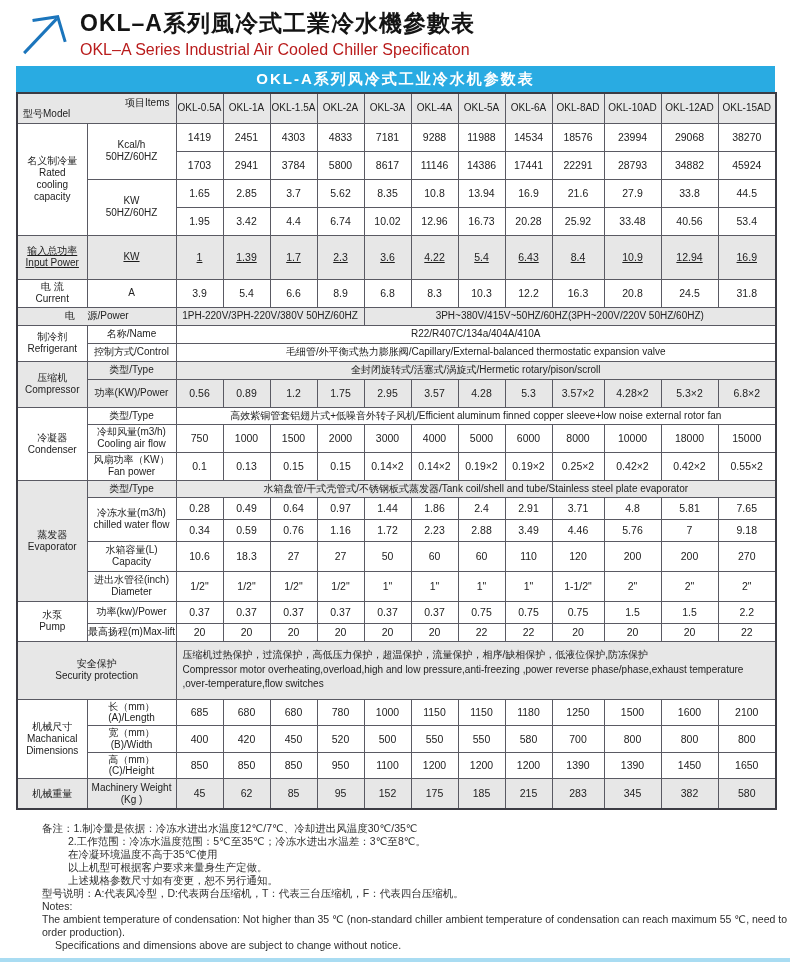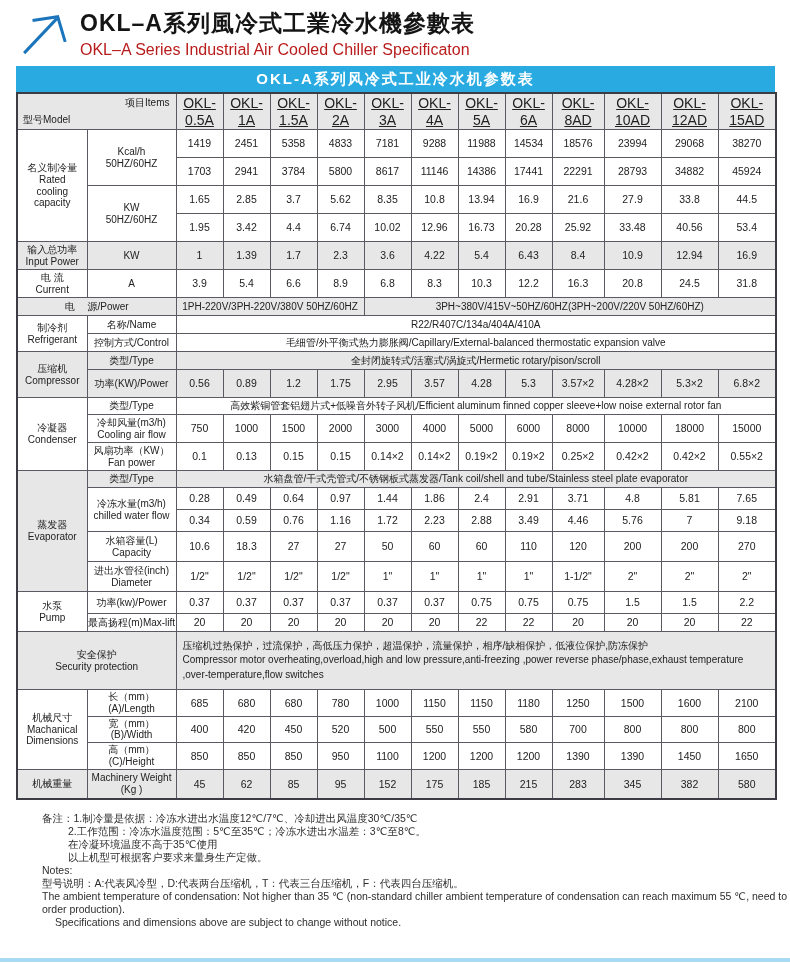--- a/index.html
+++ b/index.html
@@ -16,21 +16,21 @@
   table{border-collapse:collapse;table-layout:fixed;width:759px;margin:0 0 0 16px;
         border:2px solid var(--bdark);}
   col.c-lab1{width:70px;} col.c-lab2{width:89px;}
   col.c-d{width:47px;} col.c-d8{width:52px;} col.c-dw{width:57px;} col.c-dw2{width:58px;}
   td{border:1px solid var(--bline);text-align:center;vertical-align:middle;
      font-size:10.5px;line-height:1.18;white-space:pre-line;padding:1px 0;color:#222;background:#fff;}
   tr.shade td{background:var(--shade);}
   td.lab{font-size:10px;}
   td.txt{font-size:10px;}
   td.txt.left{text-align:left;padding:3px 6px;line-height:1.45;}
-  td.mdl{font-size:14px;text-decoration:underline;}
+  td.mdl{font-size:10px;}
   td.diag{position:relative;padding:0;
      background-image:linear-gradient(to bottom right,transparent 49.5%,var(--bline) 49.5%,var(--bline) 50.5%,transparent 50.5%);}
   tr.shade td.diag{background-color:var(--shade);}
   td.diag .m{position:absolute;left:5px;bottom:3px;font-size:10px;}
   td.diag .i{position:absolute;right:6px;top:3px;font-size:10px;}
   .notes{margin:12px 0 0 42px;font-size:10.5px;line-height:1.24;color:#2e2e2e;}
   .note{white-space:pre-wrap;}
   .note.i1{padding-left:13px;}
   .note.i2{padding-left:26px;}
   .footer-bar{position:absolute;left:0;bottom:1px;width:790px;height:4px;background:#A9DCF2;}
@@ -88,21 +88,21 @@
       </tr>
       <tr style="height: 28px;">
         <td rowspan="4" class="lab">名义制冷量
 Rated
 cooling
 capacity</td>
         <td rowspan="2" class="lab">Kcal/h
 50HZ/60HZ</td>
         <td class="val">1419</td>
         <td class="val">2451</td>
-        <td class="val">5358</td>
+        <td class="val">4303</td>
         <td class="val">4833</td>
         <td class="val">7181</td>
         <td class="val">9288</td>
         <td class="val">11988</td>
         <td class="val">14534</td>
         <td class="val">18576</td>
         <td class="val">23994</td>
         <td class="val">29068</td>
         <td class="val">38270</td>
       </tr>
@@ -143,21 +143,21 @@
         <td class="val">6.74</td>
         <td class="val">10.02</td>
         <td class="val">12.96</td>
         <td class="val">16.73</td>
         <td class="val">20.28</td>
         <td class="val">25.92</td>
         <td class="val">33.48</td>
         <td class="val">40.56</td>
         <td class="val">53.4</td>
       </tr>
-      <tr class="shade" style="height: 28px;">
+      <tr class="shade" style="height: 44px; text-decoration: underline;">
         <td class="lab">输入总功率
 Input Power</td>
         <td class="lab">KW</td>
         <td class="val">1</td>
         <td class="val">1.39</td>
         <td class="val">1.7</td>
         <td class="val">2.3</td>
         <td class="val">3.6</td>
         <td class="val">4.22</td>
         <td class="val">5.4</td>
@@ -430,19 +430,20 @@
         <td class="val">580</td>
       </tr>
     </tbody>
 </table>
 
 <div class="notes">
     <div class="note i0">备注：1.制冷量是依据：冷冻水进出水温度12℃/7℃、冷却进出风温度30℃/35℃</div>
     <div class="note i2">2.工作范围：冷冻水温度范围：5℃至35℃；冷冻水进出水温差：3℃至8℃。</div>
     <div class="note i2">在冷凝环境温度不高于35℃使用</div>
     <div class="note i2">以上机型可根据客户要求来量身生产定做。</div>
+    <div class="note i2">上述规格参数尺寸如有变更，恕不另行通知。</div>
+    <div class="note i0">型号说明：A:代表风冷型，D:代表两台压缩机，T：代表三台压缩机，F：代表四台压缩机。</div>
     <div class="note i0">Notes:</div>
-    <div class="note i0">型号说明：A:代表风冷型，D:代表两台压缩机，T：代表三台压缩机，F：代表四台压缩机。</div>
     <div class="note i0">The ambient temperature of condensation: Not higher than 35 ℃ (non-standard chiller ambient temperature of condensation can reach maximum 55 ℃, need to order production).</div>
     <div class="note i1">Specifications and dimensions above are subject to change without notice.</div>
   </div>
 
 <div class="footer-bar"></div>
 
 </body></html>

